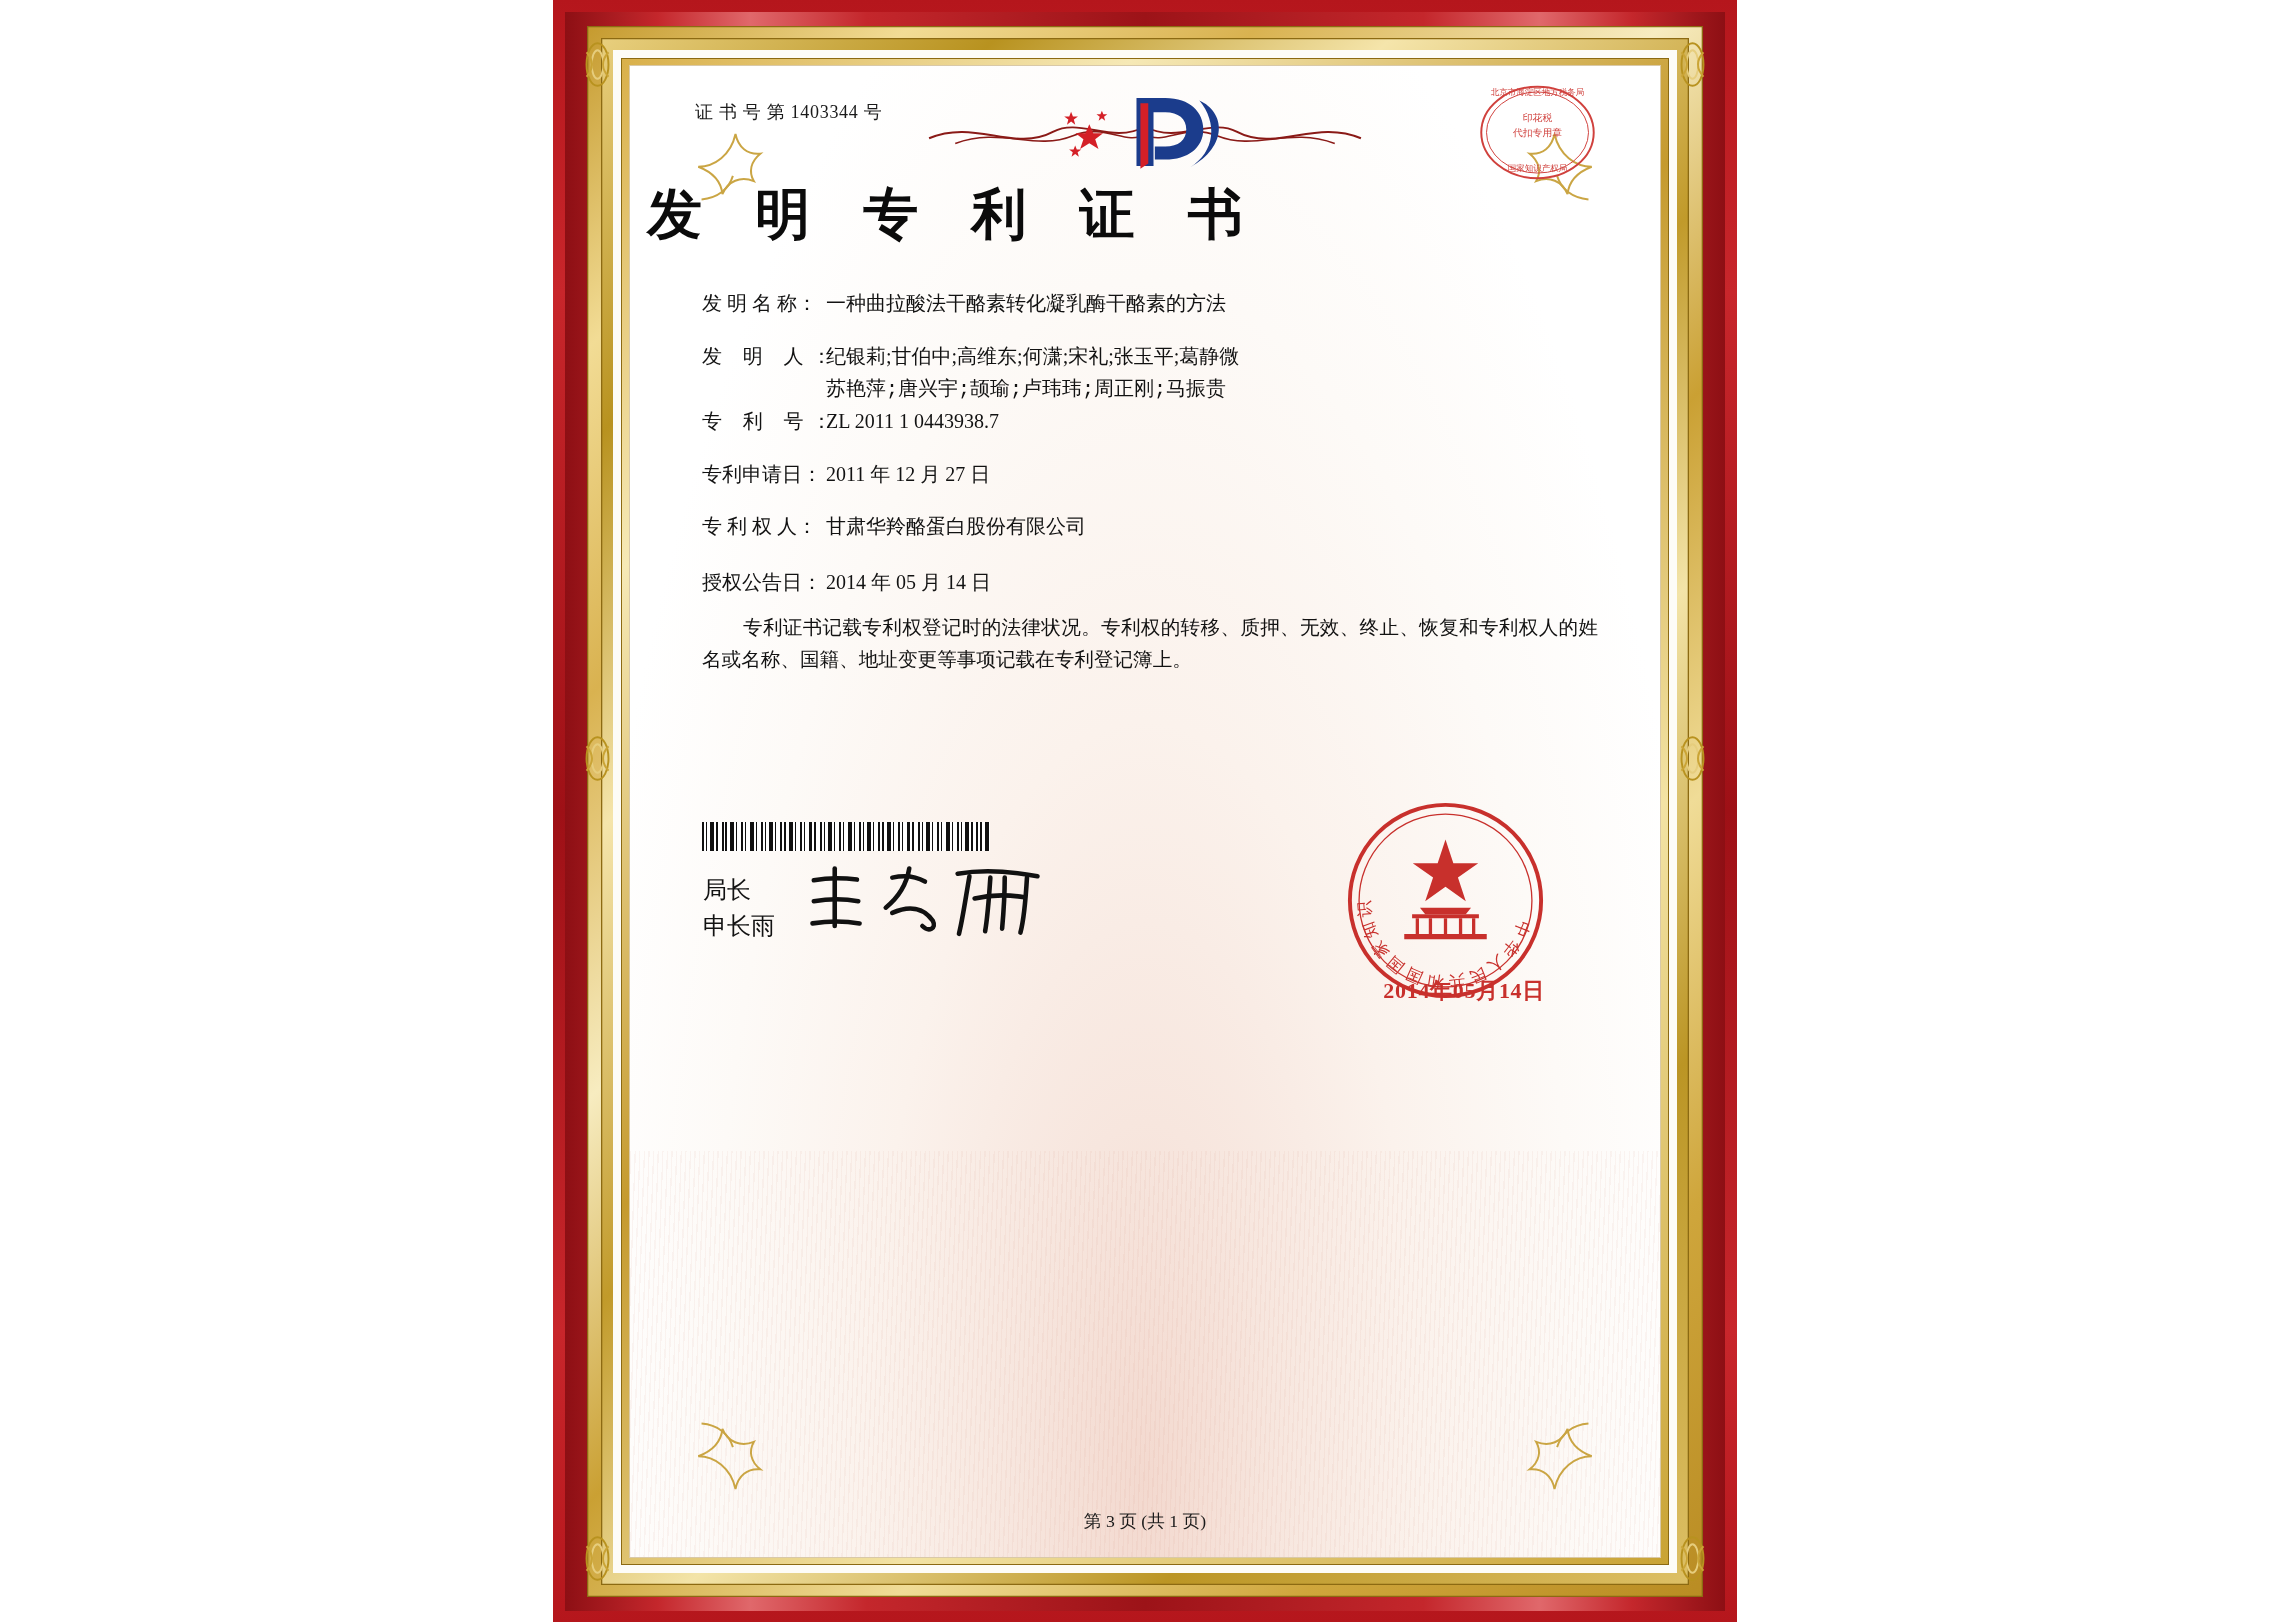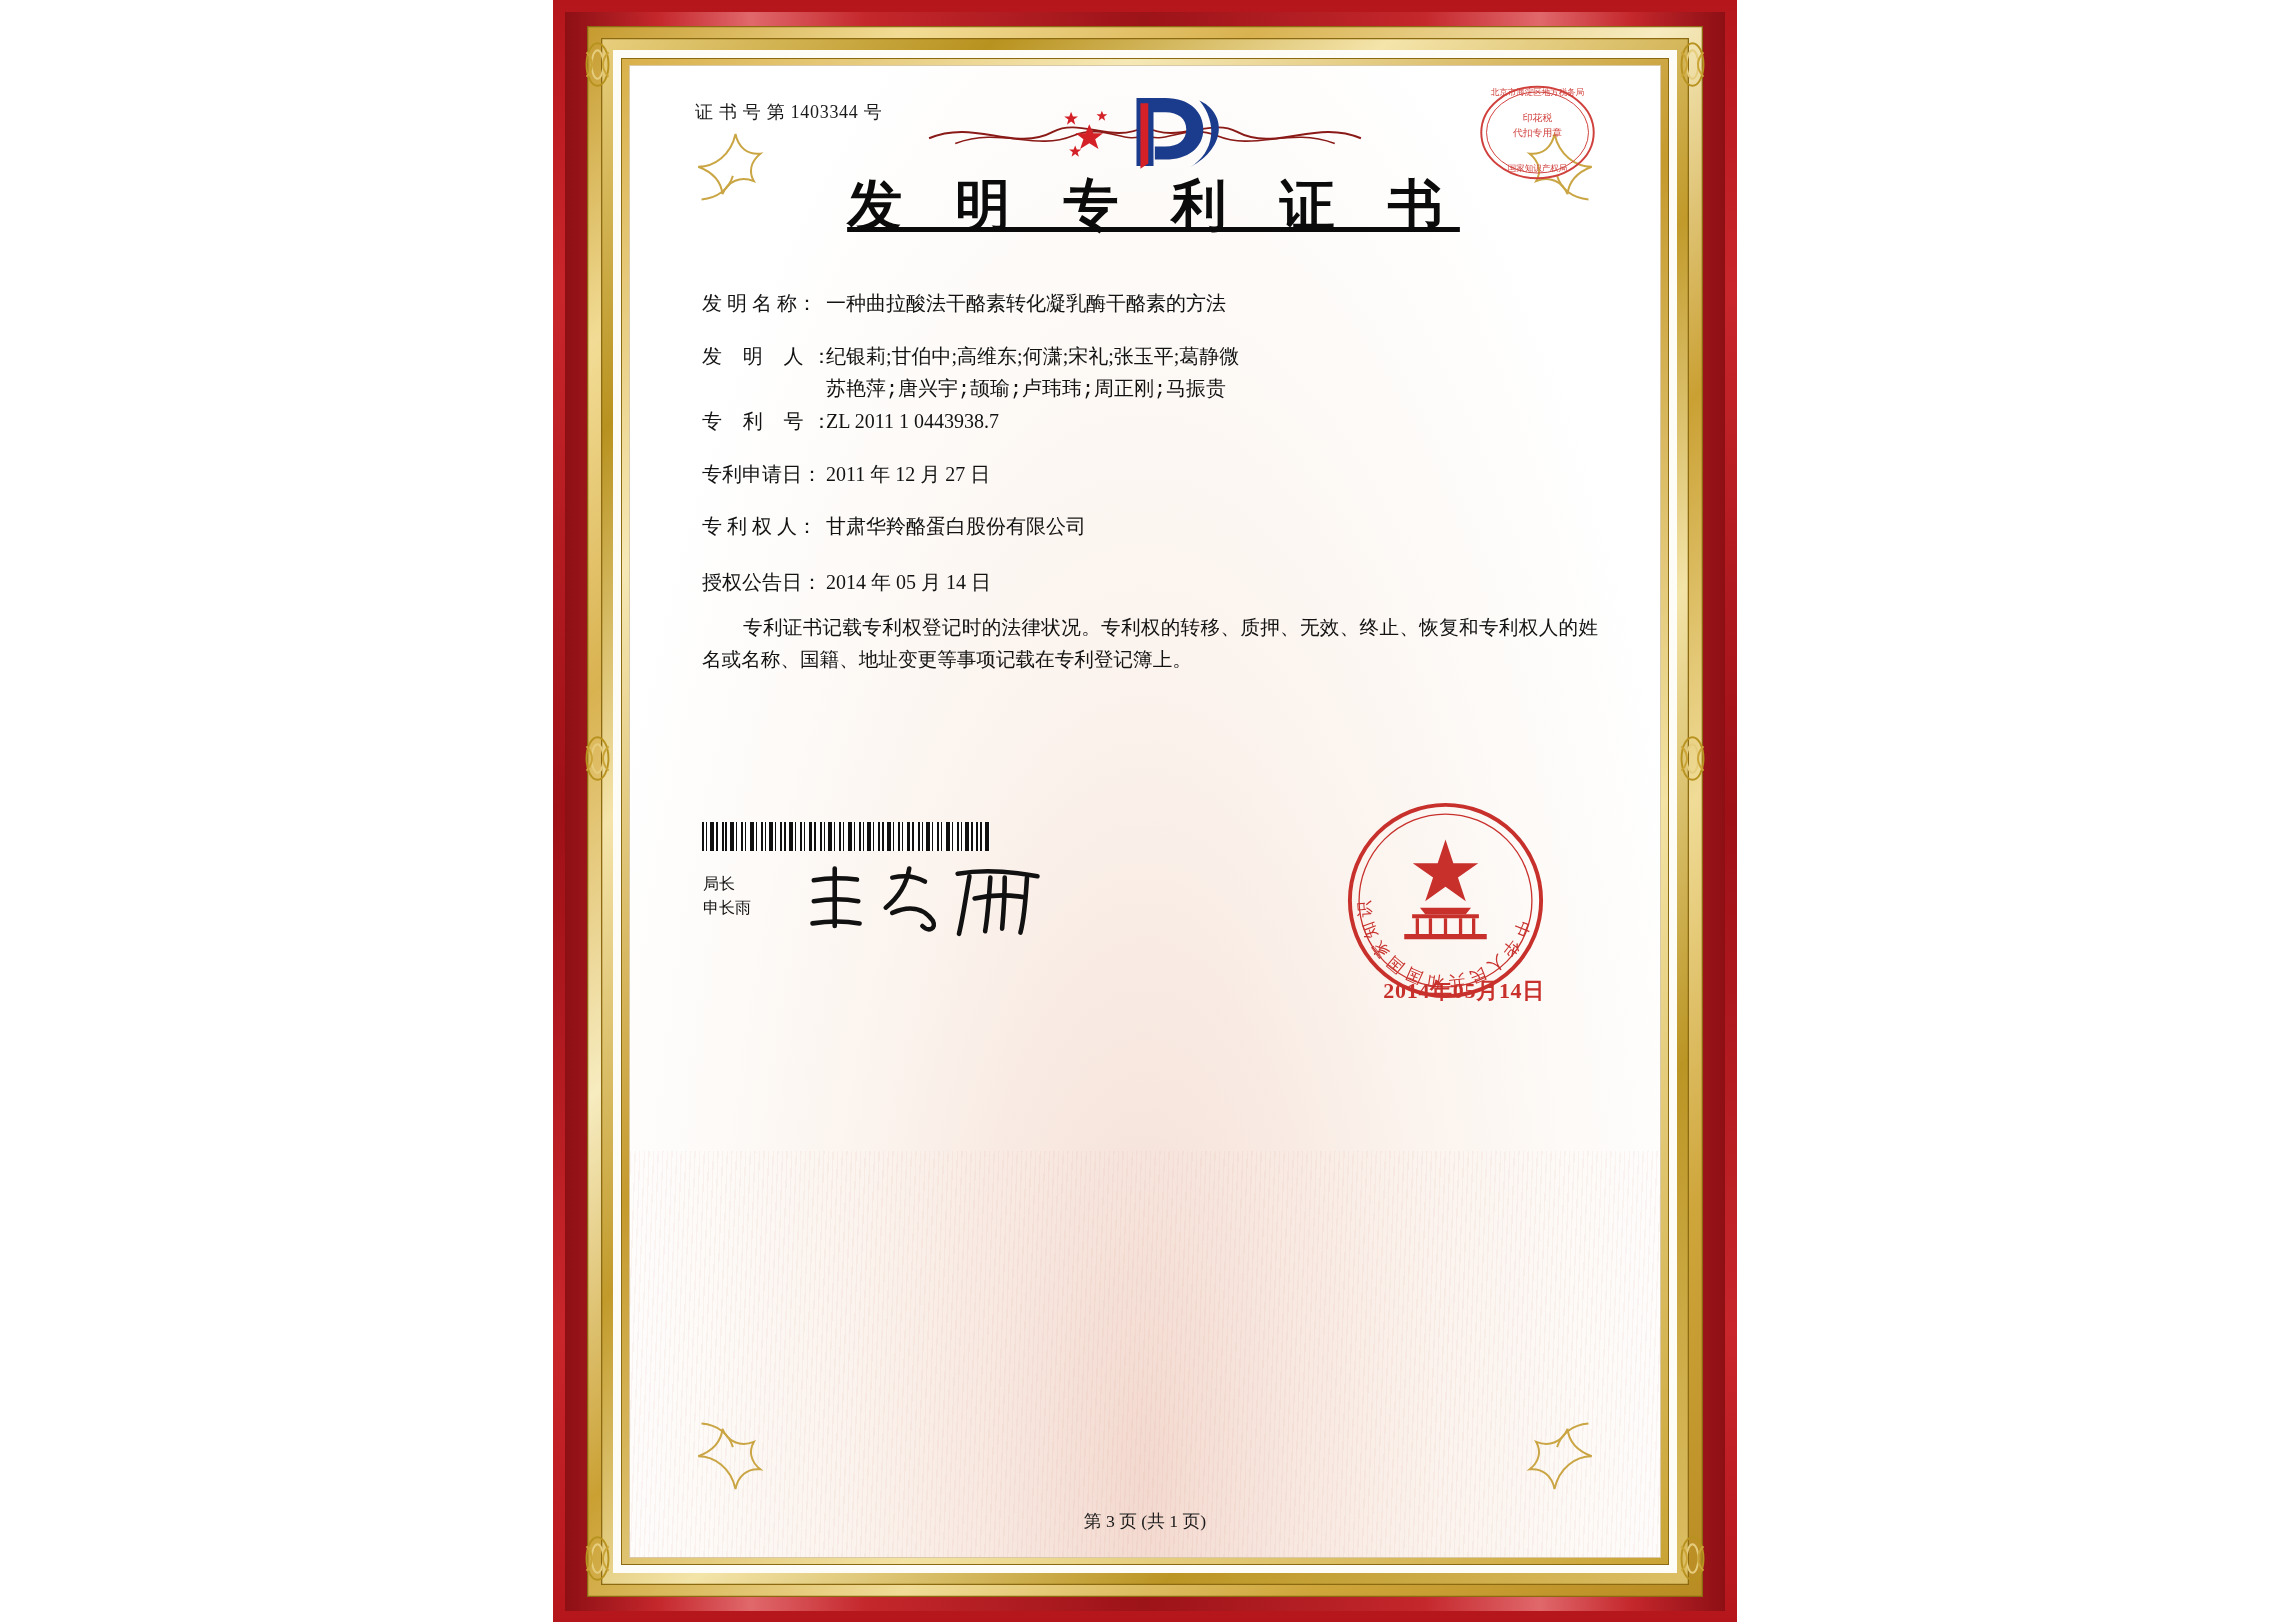--- a/index.html
+++ b/index.html
@@ -142,29 +142,27 @@
     top: 19.6px;
     transform: translateX(-50%);
     width: 190px;
     height: 92px;
   }
   .logo svg { width:100%; height:100%; display:block; }
 
   .title {
     position: absolute;
     left: 0; right: 0;
-    top: 103px;
-    text-align: center;
+    top: 112px;
     font-size: 55px;
     font-weight: bold;
     letter-spacing: 17px;
     text-indent: 17px;
     color: #0b0b0b;
     font-family: "DejaVu Serif", serif;
-    text-decoration: underline;
   }
 
   .field {
     position: absolute;
     left: 72px;
     right: 59px;
     font-size: 20px;
     color: #121212;
     line-height: 1.5;
   }
@@ -219,21 +217,21 @@
     background:
       repeating-linear-gradient(90deg,
         #111 0 2px, #fff 2px 3.9px, #111 3.9px 5.2px, #fff 5.2px 8.5px,
         #111 8.5px 12.4px, #fff 12.4px 14.4px, #111 14.4px 15.7px, #fff 15.7px 19.6px);
   }
 
   .sign-block {
     position: absolute;
     left: 73px;
     top: 806px;
-    font-size: 16px;
+    font-size: 24px;
     line-height: 1.5;
     color: #121212;
   }
   .signature {
     position: absolute;
     left: 164px;
     top: 792px;
     width: 275px;
     height: 85px;
   }

